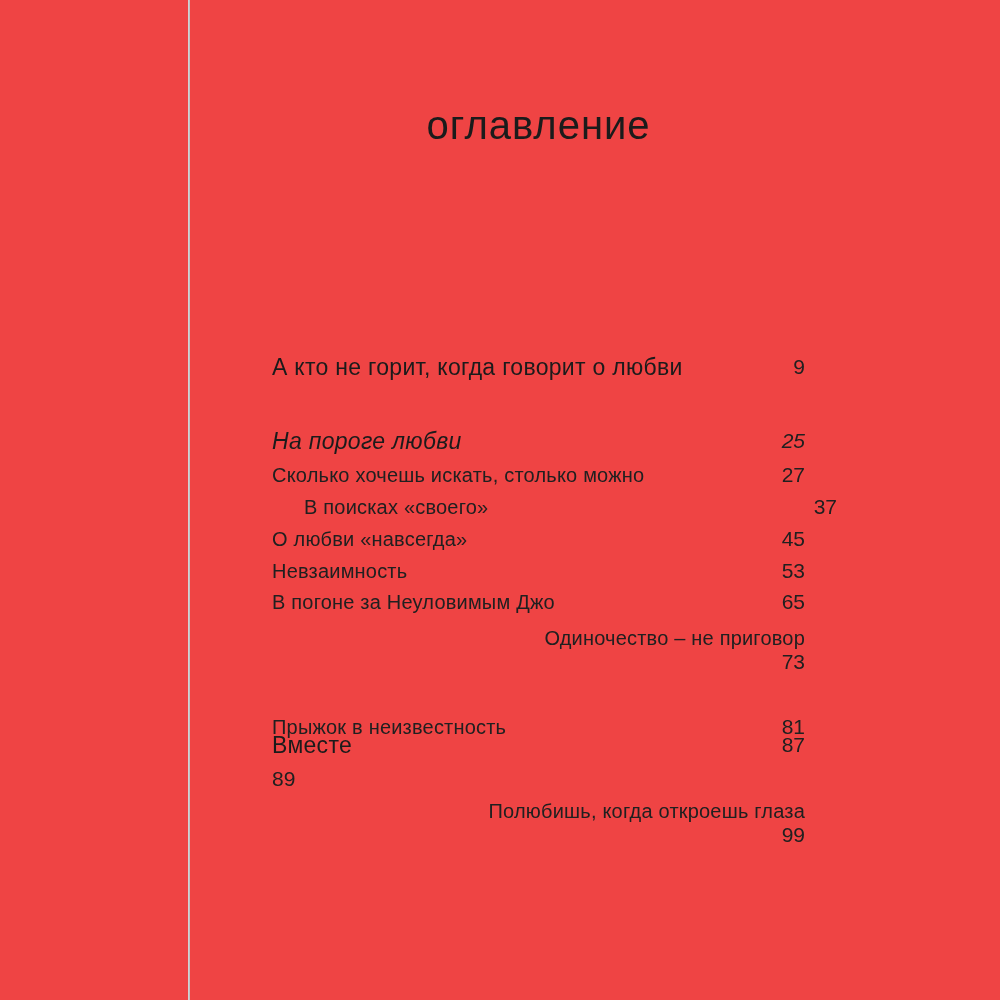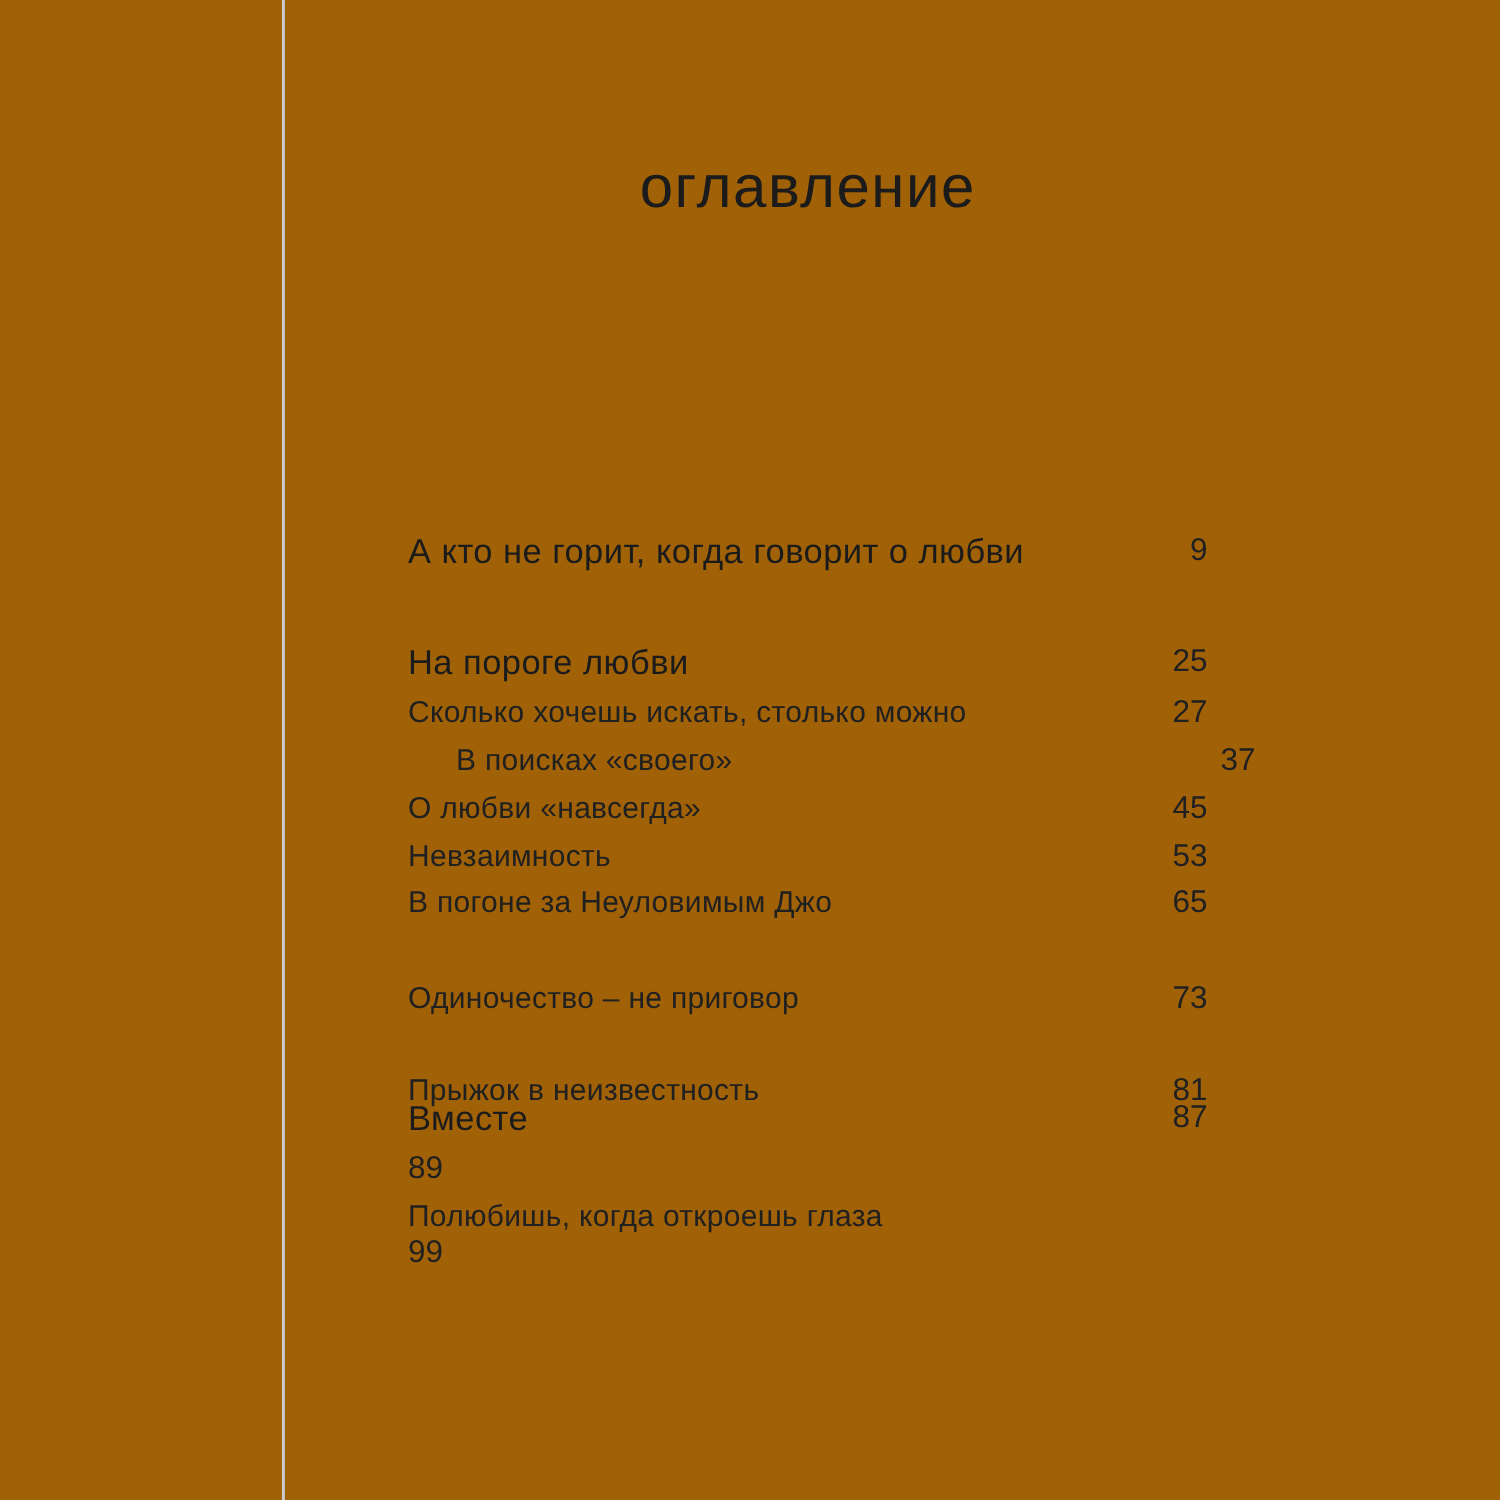--- a/index.html
+++ b/index.html
@@ -4,21 +4,21 @@
 <style>
   html, body {
     margin: 0;
     padding: 0;
     background: #ffffff;
   }
   .page {
     position: relative;
     width: 1000px;
     height: 1000px;
-    background: #a16207;
+    background: #ef4444;
     overflow: hidden;
     font-family: "Liberation Sans", "DejaVu Sans", sans-serif;
     color: #1e1e1e;
   }
   .edge-line {
     position: absolute;
     left: 188px;
     top: 0;
     bottom: 0;
     width: 2px;
@@ -35,21 +35,21 @@
     text-align: center;
     color: #1b1b1b;
     font-weight: 400;
   }
   .row {
     position: absolute;
     left: 272px;
     width: 533px;
     display: flex;
     justify-content: space-between;
-    align-items: flex-start;
+    align-items: flex-end;
   }
   .row .label {
     font-size: 20px;
     line-height: 24px;
     letter-spacing: 0.2px;
     color: #202020;
     white-space: nowrap;
   }
   .row .page-num {
     font-size: 21px;
@@ -60,27 +60,27 @@
   .row.header .label {
     font-size: 23px;
     line-height: 28px;
     letter-spacing: 0.3px;
     color: #1b1b1b;
   }
   .row.header .page-num {
     line-height: 28px;
   }
   .r0  { top: 353px; }
-  .r1  { top: 427px; }
+  .r1  { top: 427px; font-style: italic; }
   .r2  { top: 463px; }
   .r3  { top: 495px; margin-left: 32px; }
   .r4  { top: 527px; }
   .r5  { top: 559px; }
   .r6  { top: 590px; }
-  .r7  { top: 654px; }
+  .r7  { top: 626px; flex-direction: column; }
   .r8  { top: 675px; margin-top: 40px; }
   .r9  { top: 731px; gap: 37px; }
   .r10 { top: 767px; }
   .r11 { top: 799px; flex-direction: column; }
 </style>
 </head>
 <body>
 
 <div class="page">
 

